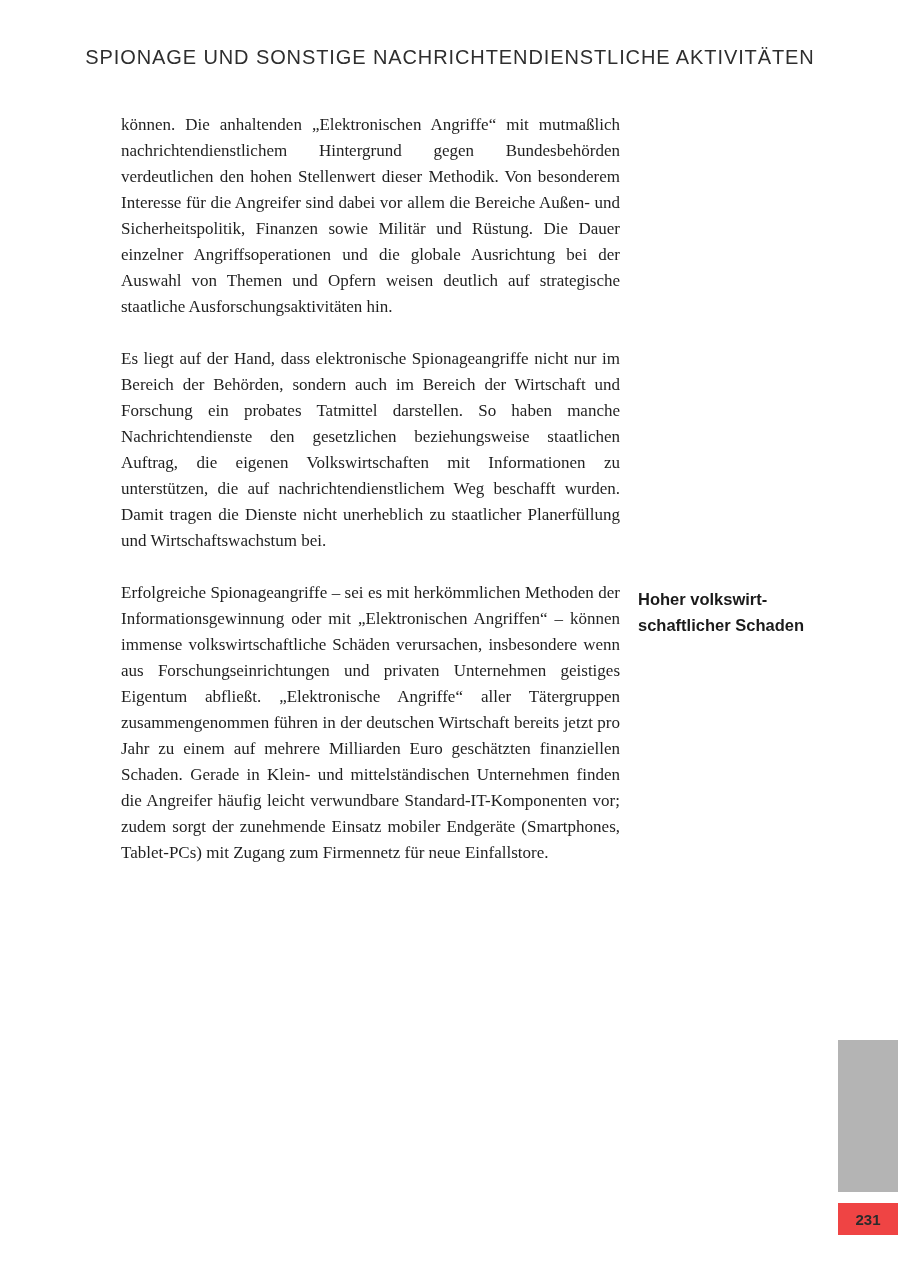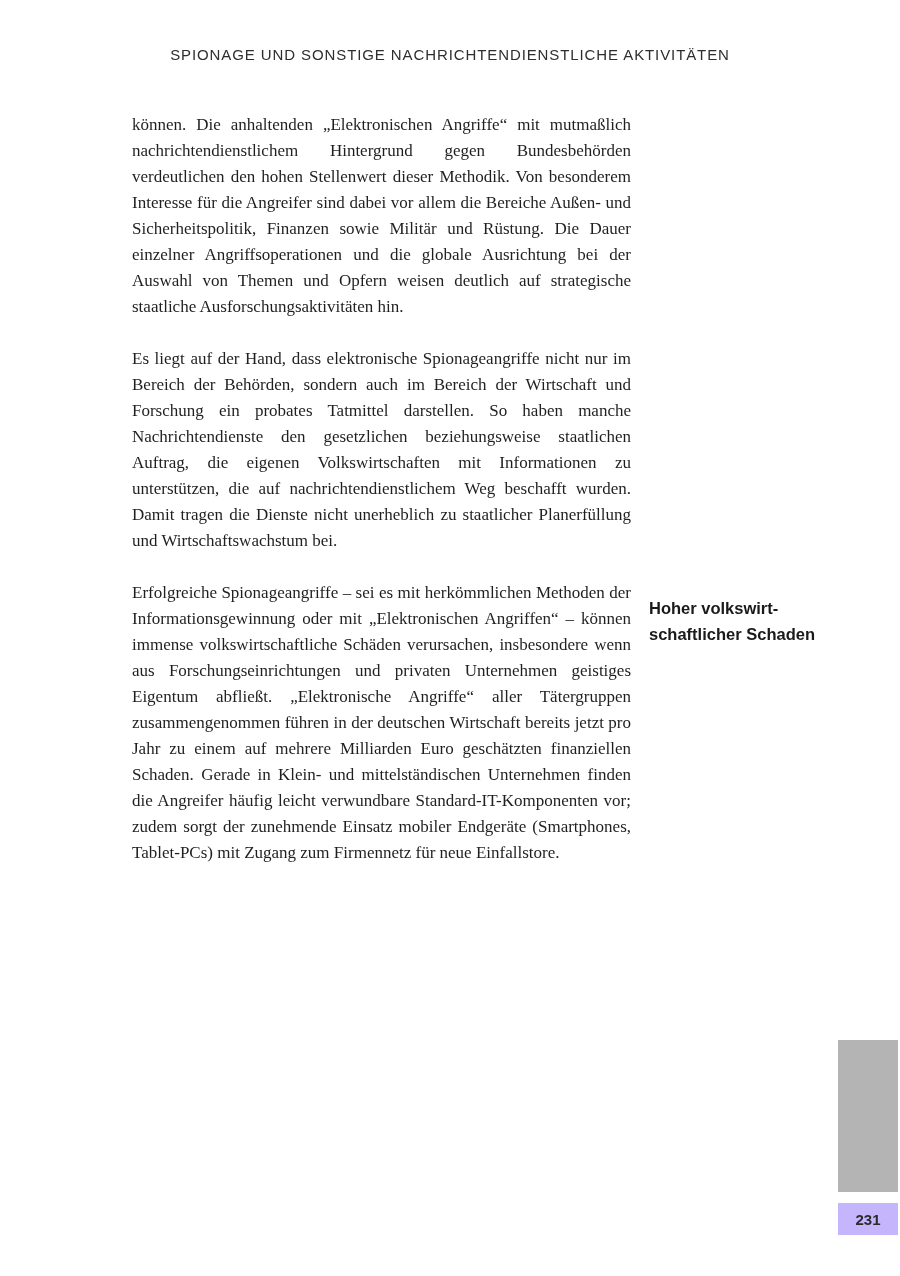--- a/index.html
+++ b/index.html
@@ -16,47 +16,46 @@
     font-family: "Liberation Serif", serif;
     color: #1f1f1f;
   }
   .running-header {
     position: absolute;
     top: 46px;
     left: 0;
     width: 900px;
     text-align: center;
     font-family: "Liberation Sans", sans-serif;
-    font-size: 15px;
+    font-size: 20px;
     letter-spacing: 0.9px;
     color: #2e2e2e;
   }
   .body-column {
     position: absolute;
     top: 112px;
     left: 121px;
     width: 499px;
-    margin-left: 11px;
   }
   .para-wrap {
     position: relative;
   }
   .body-column p {
     margin: 0 0 26px 0;
     font-family: "Liberation Serif", serif;
     font-size: 17px;
     line-height: 26px;
     text-align: justify;
     hyphens: auto;
     color: #1f1f1f;
   }
   .margin-note {
     position: absolute;
     left: 517px;
-    top: 15px;
+    top: 6px;
     width: 185px;
     font-family: "Liberation Sans", sans-serif;
     font-weight: bold;
     font-size: 16.5px;
     line-height: 26px;
     color: #1a1a1a;
     white-space: pre-line;
     text-align: left;
   }
   .section-tab {
@@ -66,21 +65,21 @@
     width: 60px;
     height: 152px;
     background: #b4b4b4;
   }
   .page-number-box {
     position: absolute;
     top: 1203px;
     right: 2px;
     width: 60px;
     height: 32px;
-    background: #c4b5fd;
+    background: #ef4444;
     display: flex;
     align-items: center;
     justify-content: center;
   }
   .page-number-box span {
     font-family: "Liberation Sans", sans-serif;
     font-weight: bold;
     font-size: 15px;
     color: #2b2b2b;
   }

